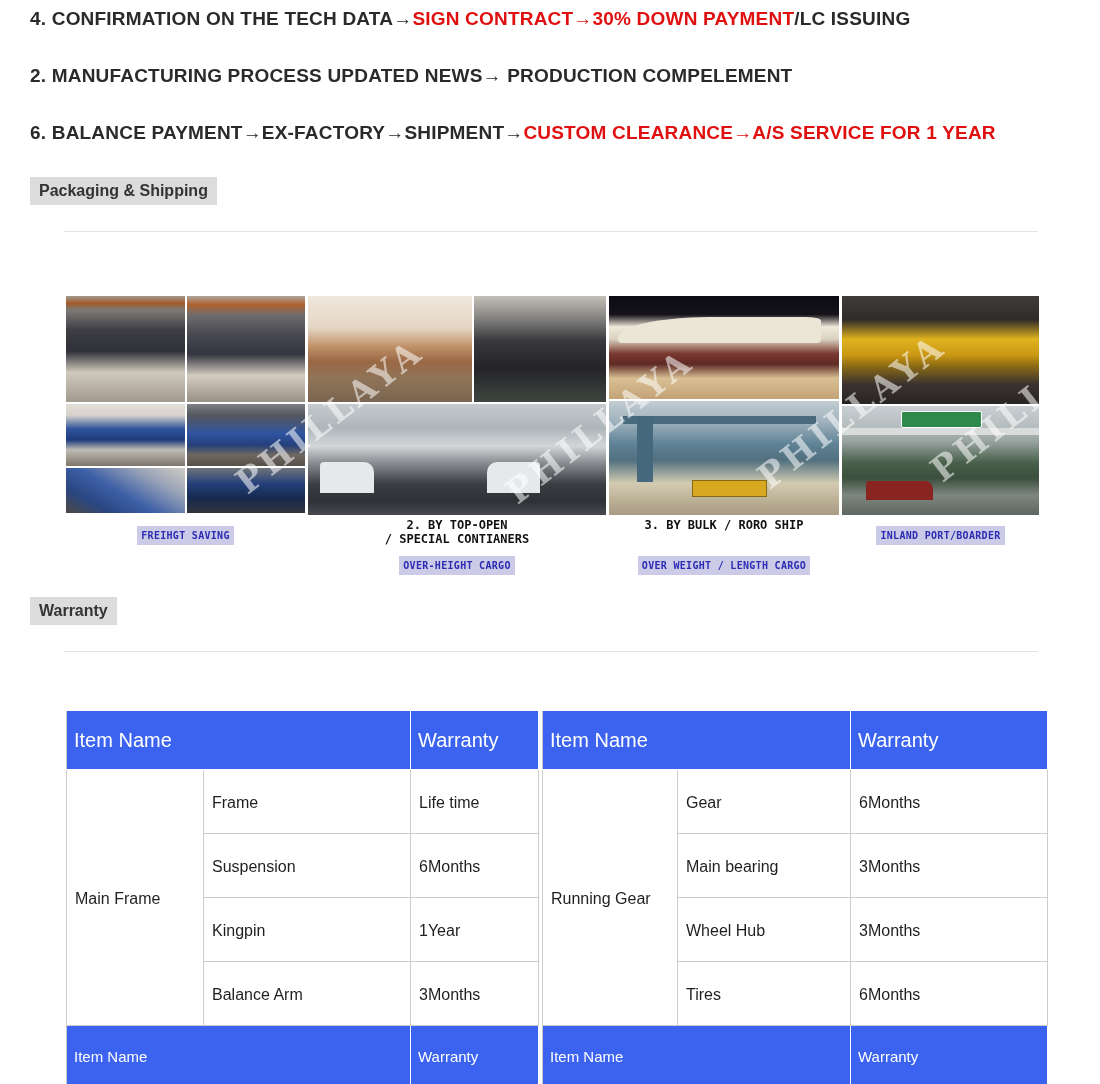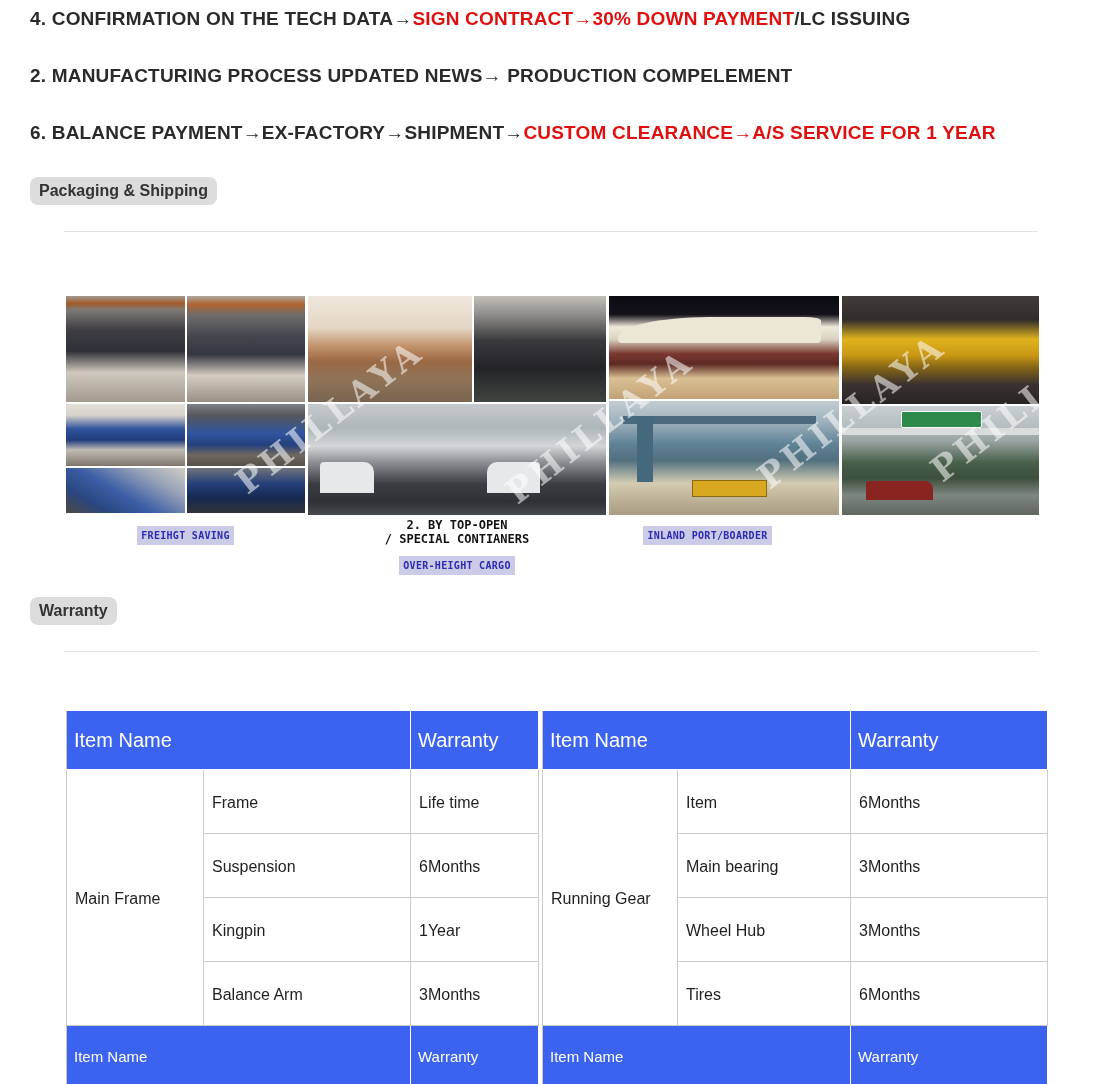--- a/index.html
+++ b/index.html
@@ -10,21 +10,21 @@
   
   .proc-line{font-weight:bold;font-size:19px;line-height:22px;letter-spacing:.2px;color:#2a2a2a;
              font-family:"Liberation Sans",sans-serif;}
   .proc-line .red{color:#e01010;}
   .pl-1{padding-top:8px;}
   .pl-2{margin-top:35px;}
   .pl-3{margin-top:35px;}
 
   
   .sec-header{display:inline-block;background:#dcdcdc;color:#333;font-weight:bold;font-size:16px;
-              padding:4px 9px;line-height:20px;border-radius:8px;}
+              padding:4px 9px;line-height:20px;}
   .sh-1{margin-top:33px;}
   .sh-2{margin-top:22px;}
   .divider{border:0;border-top:1px solid #e3e3e3;margin:0;width:974px;margin-left:64px;}
   .div-1{margin-top:26px;}
   .div-2{margin-top:26px;}
 
   
   .collage{position:relative;margin-top:64px;margin-left:66px;width:974px;height:219px;
            display:flex;gap:3px;overflow:hidden;}
   .pg{position:relative;height:219px;display:grid;gap:2px;background:#fff;}
@@ -143,20 +143,27 @@
     <div class="cap-cell cc1">
       <span class="tag">FREIHGT SAVING</span>
     </div>
     <div class="cap-cell cc2">
       <div class="cap-block">
         <div class="cap-line">2. BY TOP-OPEN</div>
         <div class="cap-line">/ SPECIAL CONTIANERS</div>
       </div>
       <span class="tag">OVER-HEIGHT CARGO</span>
     </div>
+    <div class="cap-cell cc3">
+      <div class="cap-block">
+        <div class="cap-line">3. BY BULK / RORO SHIP</div>
+        <div class="cap-line"></div>
+      </div>
+      <span class="tag">OVER WEIGHT / LENGTH CARGO</span>
+    </div>
     <div class="cap-cell cc4">
       <span class="tag">INLAND PORT/BOARDER</span>
     </div>
   </div>
 
   <div class="content">
     <div><span class="sec-header sh-2">Warranty</span></div>
   </div>
   <hr class="divider div-2">
 
@@ -202,21 +209,21 @@
           <col class="c2">
           <col class="c3">
         </colgroup>
       <tbody>
           <tr class="hdr">
         <th class="blue" colspan="2">Item Name</th>
         <th class="blue">Warranty</th>
       </tr>
       <tr>
         <td class="group" rowspan="4">Running Gear</td>
-        <td>Item</td>
+        <td>Gear</td>
         <td>6Months</td>
       </tr>
       <tr>
         <td>Main bearing</td>
         <td>3Months</td>
       </tr>
       <tr>
         <td>Wheel Hub</td>
         <td>3Months</td>
       </tr>

